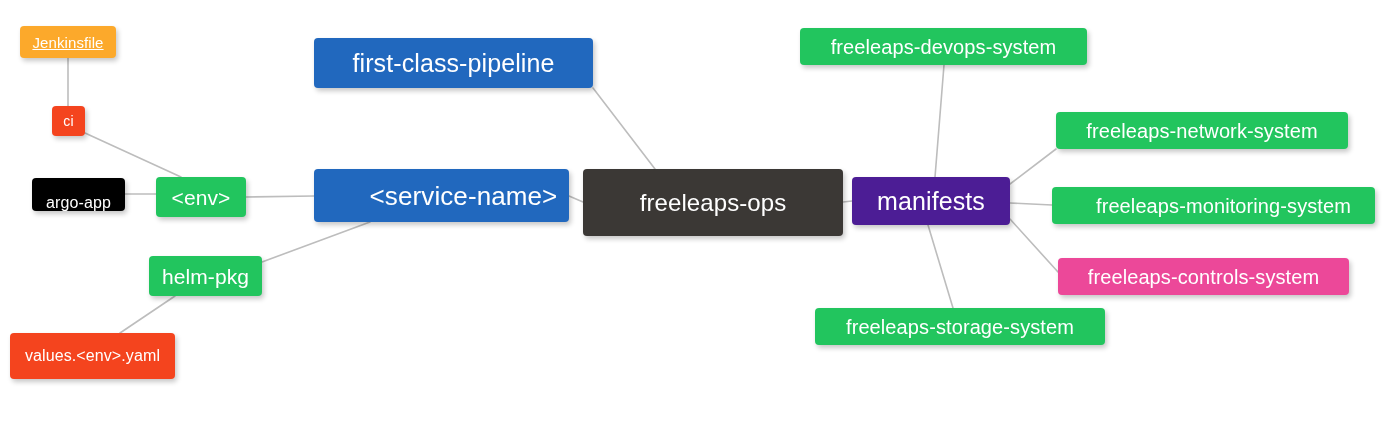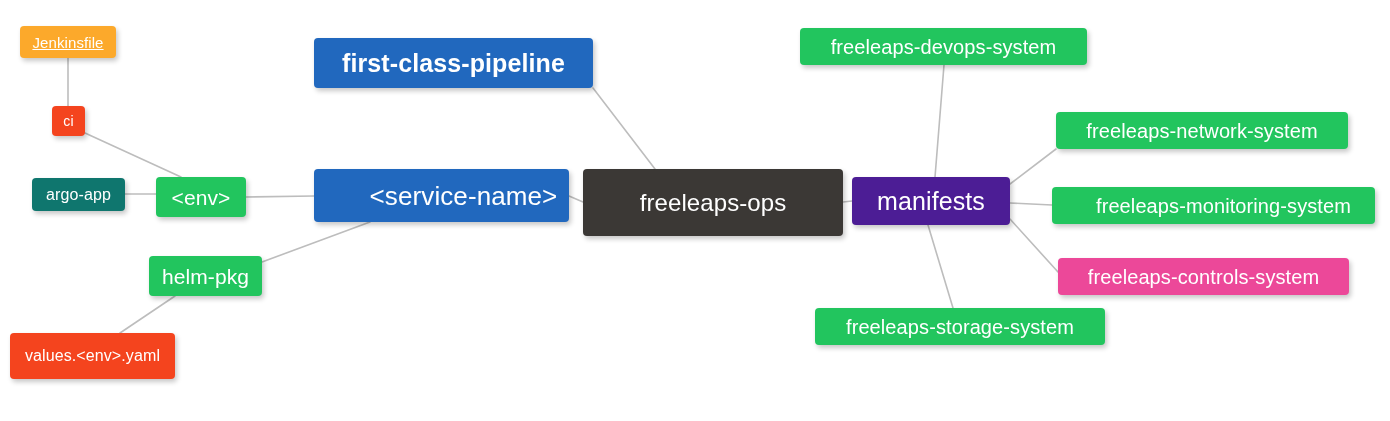--- a/index.html
+++ b/index.html
@@ -70,33 +70,33 @@
   <div id="node-layer">
       <div class="node" style="left: 583px; top: 169px; width: 260px; height: 67px; background: rgb(59, 56, 53); font-size: 24px;">
         <span class="node-label">freeleaps-ops</span>
       </div>
       <div class="node" style="left: 314px; top: 169px; width: 255px; height: 53px; background: rgb(33, 104, 190); font-size: 26px; padding-left: 44px;">
         <span class="node-label">&lt;service-name&gt;</span>
       </div>
       <div class="node" style="left: 852px; top: 177px; width: 158px; height: 48px; background: #4c1d95; font-size: 25px;">
         <span class="node-label">manifests</span>
       </div>
-      <div class="node" style="left: 314px; top: 38px; width: 279px; height: 50px; background: rgb(33, 104, 190); font-size: 25px; font-weight: bold;">
+      <div class="node" style="left: 314px; top: 38px; width: 279px; height: 50px; background: rgb(33, 104, 190); font-size: 25px;">
         <span class="node-label">first-class-pipeline</span>
       </div>
       <div class="node" style="left: 156px; top: 177px; width: 90px; height: 40px; background: rgb(34, 197, 94); font-size: 21px;">
         <span class="node-label">&lt;env&gt;</span>
       </div>
       <div class="node" style="left: 149px; top: 256px; width: 113px; height: 40px; background: rgb(34, 197, 94); font-size: 21px;">
         <span class="node-label">helm-pkg</span>
       </div>
       <div class="node" style="left: 52px; top: 106px; width: 33px; height: 30px; background: rgb(244, 68, 30); font-size: 14px;">
         <span class="node-label">ci</span>
       </div>
-      <div class="node" style="left: 32px; top: 178px; width: 93px; height: 33px; background: #0f766e; font-size: 16px;">
+      <div class="node" style="left: 32px; top: 178px; width: 93px; height: 33px; background: #000000; font-size: 16px; align-items: flex-end;">
         <span class="node-label">argo-app</span>
       </div>
       <div class="node" style="left: 20px; top: 26px; width: 96px; height: 32px; background: rgb(252, 169, 43); font-size: 15px; text-decoration: underline;">
         <span class="node-label">Jenkinsfile</span>
       </div>
       <div class="node" style="left: 10px; top: 333px; width: 165px; height: 46px; background: rgb(244, 68, 30); font-size: 16px;">
         <span class="node-label">values.&lt;env&gt;.yaml</span>
       </div>
       <div class="node" style="left: 800px; top: 28px; width: 287px; height: 37px; background: rgb(34, 197, 94); font-size: 20px; justify-content: center;">
         <span class="node-label">freeleaps-devops-system</span>

